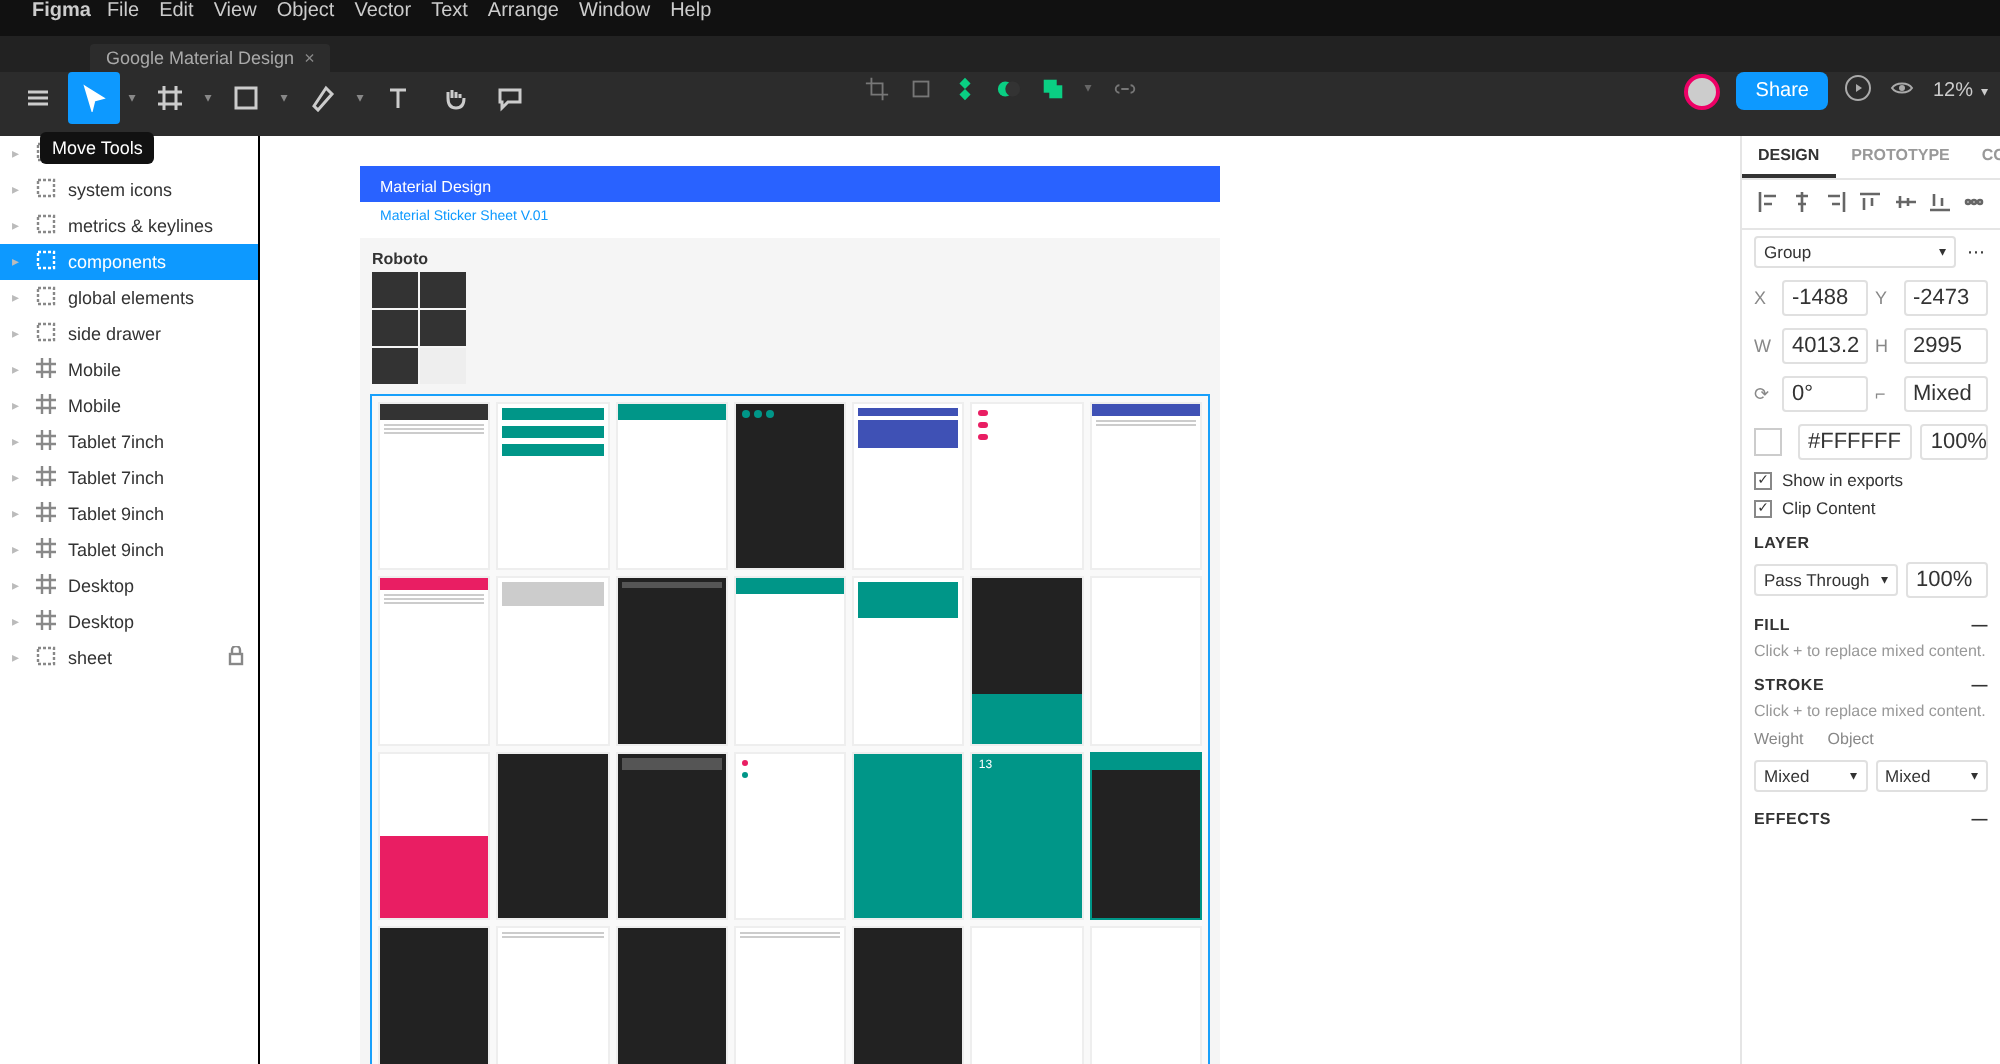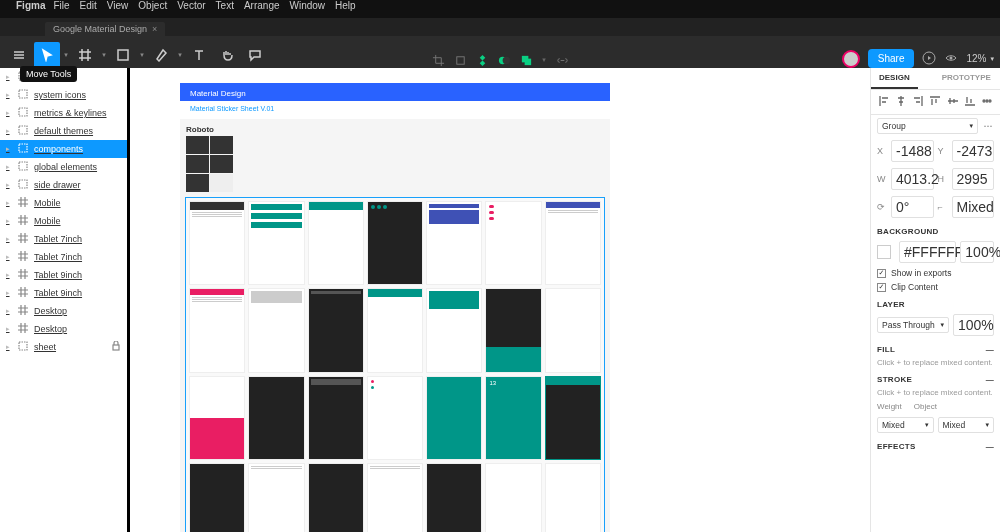--- a/index.html
+++ b/index.html
@@ -27,39 +27,39 @@
   .menubar .right { margin-left:auto; display:flex; gap:10px; align-items:center; }
   .menubar .battery { display:inline-flex; align-items:center; gap:4px; }
   .menubar .info { width:12px; height:12px; border-radius:50%; background:#fff; color:#000; display:inline-flex; align-items:center; justify-content:center; font-weight:bold; }
 
   
   .tabbar { height:var(--tabbar-h); background:#222; color:#aaa; display:flex; align-items:flex-end; padding-left:45px; font-size:9px; }
   .tabbar .tab { padding:2px 8px; background:#2c2c2c; border-radius:2px 2px 0 0; display:flex; gap:5px; align-items:center; }
   .tabbar .close { color:#888; }
 
   
-  .toolbar { height:var(--toolbar-h); background:#2c2c2c; color:#bbb; display:flex; align-items:flex-end; padding:0 6px; position:relative; }
+  .toolbar { height:var(--toolbar-h); background:#2c2c2c; color:#bbb; display:flex; align-items:flex-start; padding:0 6px; position:relative; }
   .toolbar .group { display:flex; align-items:center; gap:2px; }
   .toolbar .btn { width:26px; height:26px; display:flex; align-items:center; justify-content:center; border-radius:2px; }
   .toolbar .btn svg { width:14px; height:14px; fill:none; stroke:#ccc; stroke-width:1.5; }
   .toolbar .btn.active { background:var(--accent); }
   .toolbar .btn.active svg path { stroke:#fff; fill:#fff; }
   .toolbar .caret { width:8px; display:flex; justify-content:center; color:#888; font-size:7px; }
   .toolbar .center { position:absolute; left:50%; transform:translateX(-50%); display:flex; gap:6px; align-items:center; }
   .toolbar .center .ci { width:16px; height:16px; display:flex; align-items:center; justify-content:center; }
   .toolbar .center svg { width:13px; height:13px; }
   .toolbar .right { margin-left:auto; display:flex; align-items:center; gap:8px; }
   .toolbar .avatar { width:18px; height:18px; border-radius:50%; background:#ccc; border:2px solid #e06; }
   .toolbar .share { background:var(--accent); color:#fff; padding:4px 10px; border-radius:4px; font-size:10px; font-weight:500; }
   .toolbar .zoom { color:#ccc; font-size:10px; display:flex; gap:4px; align-items:center; }
   .toolbar .tooltip { position:absolute; top:30px; left:20px; background:#111; color:#fff; padding:3px 6px; font-size:9px; border-radius:3px; z-index:10; }
 
   
   .main { display:flex; height:calc(532px - var(--menubar-h) - var(--tabbar-h) - var(--toolbar-h)); }
-  .left-panel { width:130px; background:#fff; border-right:3px solid #000000; overflow-y:hidden;text-decoration:underline; }
+  .left-panel { width:130px; background:#fff; border-right:1px solid #000000; overflow-y:hidden; }
   .left-panel .layer { display:flex; align-items:center; gap:6px; padding:3px 6px; font-size:9px; color:#333; white-space:nowrap; }
   .left-panel .layer svg { width:10px; height:10px; flex-shrink:0; stroke:#888; fill:none; stroke-width:1.2; }
   .left-panel .layer.selected { background:var(--accent); color:#fff; }
   .left-panel .layer.selected svg { stroke:#fff; }
   .left-panel .layer .lock { margin-left:auto; }
 
   .canvas { flex:1; background:#fff; position:relative; overflow:hidden; padding:15px 0 0 50px; }
   .banner { width:430px; background:#2962ff; color:#fff; padding:6px 10px 3px; font-size:8px; }
   .subbanner { width:430px; background:#fff; height:18px; padding:4px 10px; color:var(--accent); font-size:7px; }
   .sticker { width:430px; background:#f5f5f5; padding:5px; }
@@ -74,28 +74,28 @@
   .mini .body { padding:2px; display:flex; flex-direction:column; gap:1px; }
   .mini .line { height:1px; background:#ccc; }
   .mini .card { height:14px; background:#fff; }
   .mini .chips span { display:inline-block; width:5px; height:3px; border-radius:2px; margin:1px; }
   .roboto-col { width:50px; padding:1px; }
   .sec-row { display:flex; gap:6px; margin-top:6px; }
   .sec-row .label { font-size:6.5px; color:#888; width:45px; }
   .bigtile { height:65px; background:#1c1c1c; border:1px solid #333; }
 
   .right-panel { width:130px; height:100%; background:#fff; border-left:1px solid var(--panel-border); display:flex; flex-direction:column; font-size:9px; overflow-y:hidden; }
-  .right-panel .tabs { display:flex; border-bottom:1px solid var(--panel-border);gap:16px; }
+  .right-panel .tabs { display:flex; border-bottom:1px solid var(--panel-border); }
   .right-panel .tabs div { padding:5px 8px; color:#999; font-weight:600; font-size:8px; }
   .right-panel .tabs div.active { color:#333; border-bottom:2px solid #333; }
   .align-row { display:flex; justify-content:space-around; padding:5px 4px; border-bottom:1px solid var(--panel-border); }
   .align-row svg { width:12px; height:12px; stroke:#666; fill:none; stroke-width:1.3; }
   .prop-row { display:flex; gap:4px; padding:3px 6px; align-items:center; }
   .prop-row .lbl { color:#888; width:10px; }
-  .prop-row input, .prop-row .field { flex:1; border:1px solid #e0e0e0; padding:2px 4px; font-size:14px; min-width:0; border-radius:2px; background:#fff; color:#333; }
+  .prop-row input, .prop-row .field { flex:1; border:1px solid #e0e0e0; padding:2px 4px; font-size:11px; min-width:0; border-radius:2px; background:#fff; color:#333; }
   .section-h { padding:6px 6px 2px; font-weight:600; font-size:8px; text-transform:uppercase; letter-spacing:0.3px; color:#333; display:flex; justify-content:space-between; }
   .swatch { width:14px; height:14px; background:#fff; border:1px solid #ccc; display:inline-block; vertical-align:middle; margin-right:4px; }
   .chk { display:flex; gap:5px; align-items:center; padding:2px 6px; font-size:8.5px; }
   .chk .box { width:9px; height:9px; border:1px solid #888; display:inline-flex; align-items:center; justify-content:center; font-size:7px; color:#333; }
   .subtle { color:#999; font-size:8px; padding:2px 6px; }
   .dropdown { flex:1; border:1px solid #e0e0e0; padding:2px 4px; font-size:8.5px; display:flex; justify-content:space-between; align-items:center; border-radius:2px; }
 </style>
 </head>
 <body>
 
@@ -240,27 +240,20 @@
             <rect x="1" y="1" width="8" height="8" stroke-dasharray="1.5 1"></rect>
           </svg></span>
         <span>system icons</span>
       </div>
       <div class="layer">
         <span style="width:6px;color:#bbb;font-size:7px">▸</span>
         <span><svg viewBox="0 0 10 10">
             <rect x="1" y="1" width="8" height="8" stroke-dasharray="1.5 1"></rect>
           </svg></span>
         <span>metrics &amp; keylines</span>
-      </div>
-      <div class="layer">
-        <span style="width:6px;color:#bbb;font-size:7px">▸</span>
-        <span><svg viewBox="0 0 10 10">
-            <rect x="1" y="1" width="8" height="8" stroke-dasharray="1.5 1"></rect>
-          </svg></span>
-        <span>default themes</span>
       </div>
       <div class="layer selected">
         <span style="width:6px;color:#bbb;font-size:7px">▸</span>
         <span><svg viewBox="0 0 10 10">
             <rect x="1" y="1" width="8" height="8" stroke-dasharray="1.5 1"></rect>
           </svg></span>
         <span>components</span>
       </div>
       <div class="layer">
         <span style="width:6px;color:#bbb;font-size:7px">▸</span>
@@ -570,21 +563,20 @@
       <span class="lbl">H</span>
         <div class="field">2995</div>
     </div>
     <div class="prop-row">
       <span class="lbl">⟳</span>
         <div class="field">0°</div>
       <span class="lbl">⌐</span>
         <div class="field">Mixed</div>
     </div>
 
-    <div class="section-h">BACKGROUND</div>
     <div class="prop-row">
       <span class="swatch"></span>
       <div class="field" style="flex:2">#FFFFFF</div>
       <div class="field" style="flex:1">100%</div>
     </div>
     <div class="chk">
         <span class="box">✓</span>
         <span>Show in exports</span>
       </div>
     <div class="chk">

